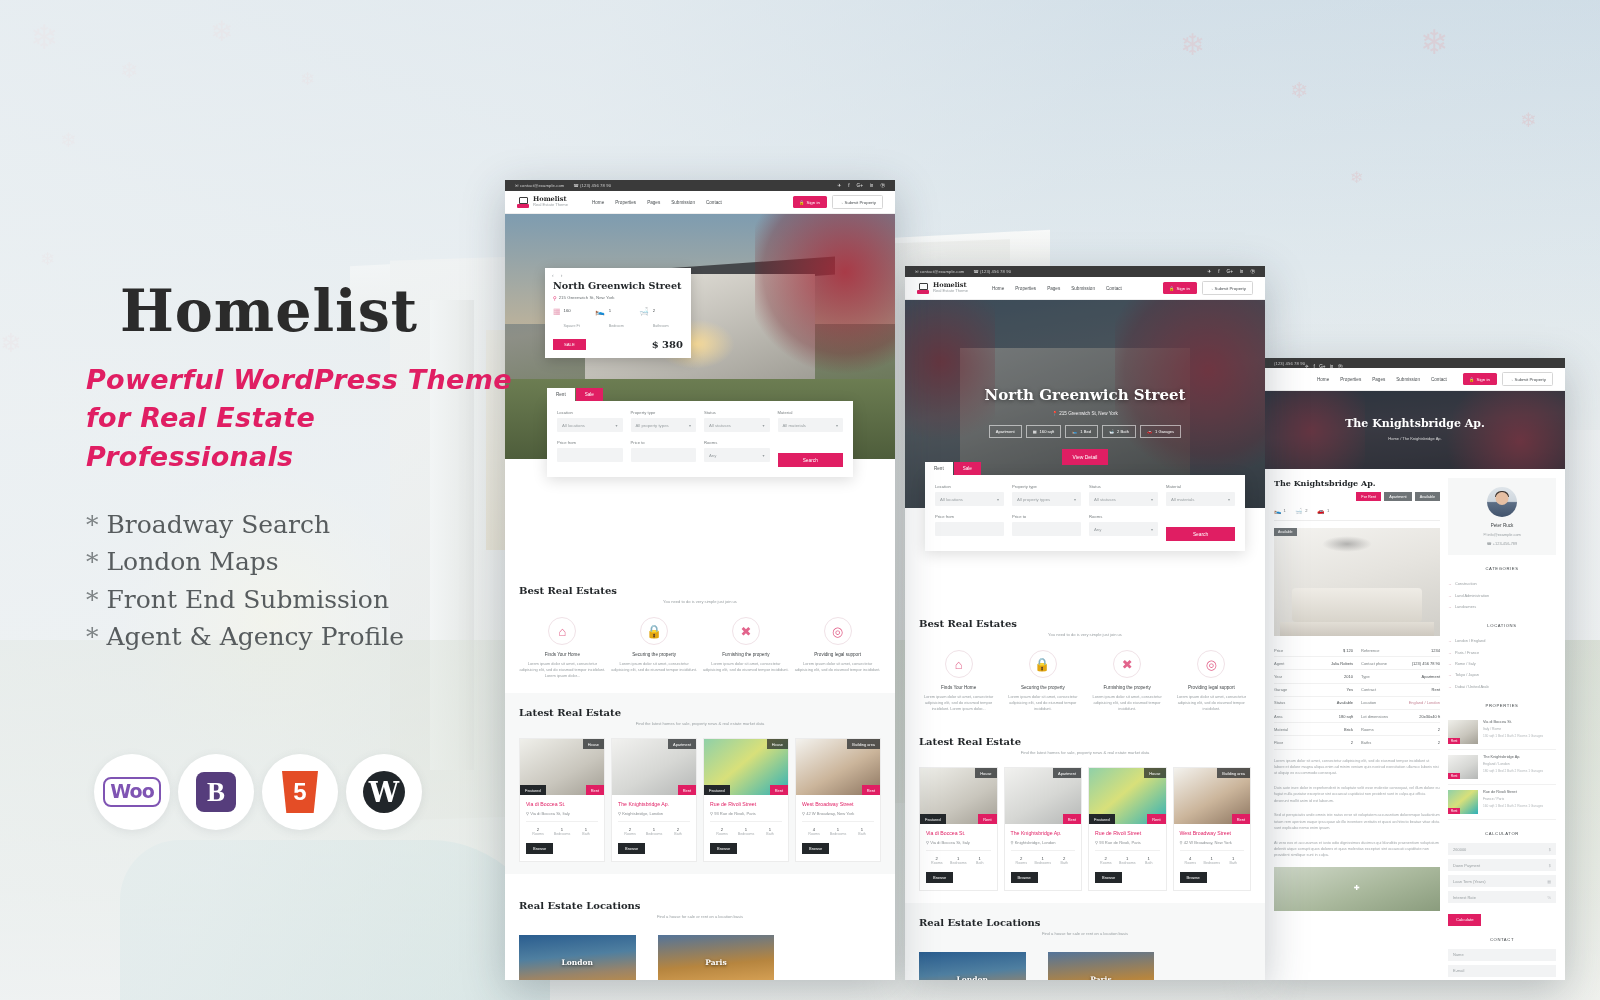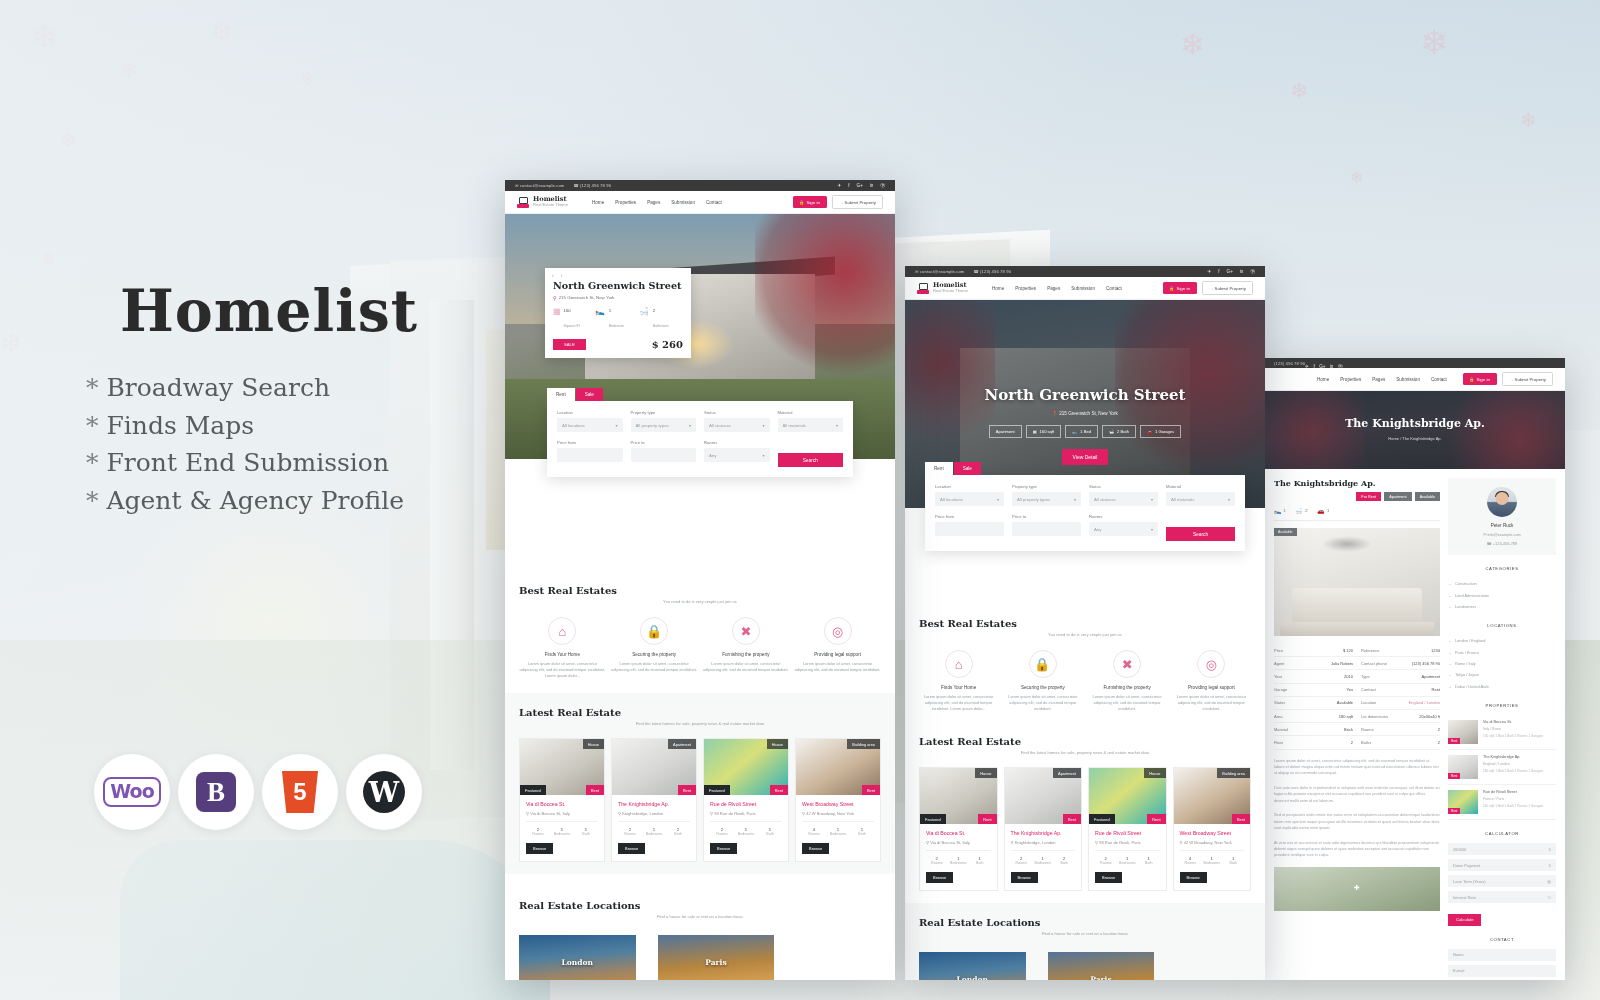--- a/index.html
+++ b/index.html
@@ -292,23 +292,27 @@
     <div class="leaf" style="left:1520px;top:110px;font-size:20px;">❄</div>
     <div class="leaf" style="left:1350px;top:170px;font-size:16px;">❄</div>
     <div class="leaf" style="left:0px;top:330px;font-size:26px;">❄</div>
     <div class="leaf" style="left:40px;top:250px;font-size:18px;">❄</div>
   </div>
   <div class="bg-haze"></div>
 </div>
 
 <div class="promo">
   <h1>Homelist</h1>
+  <div class="tag">
+    <div>Powerful WordPress Theme</div>
+    <div>for Real Estate Professionals</div>
+  </div>
   <ul class="features">
     <li><span class="ast">*</span><span>Broadway Search</span></li>
-    <li><span class="ast">*</span><span>Finds Maps</span></li>
+    <li><span class="ast">*</span><span>London Maps</span></li>
     <li><span class="ast">*</span><span>Front End Submission</span></li>
     <li><span class="ast">*</span><span>Agent &amp; Agency Profile</span></li>
   </ul>
 </div>
 
 <div class="badges">
   <div class="badge">
     <span class="b-woo">Woo</span>
   </div>
   <div class="badge">
@@ -893,21 +897,21 @@
           <span class="si">🛌</span>
           <span><span class="sv" style="display:block">1</span><span class="sl">Bedroom</span></span>
         </div>
         <div class="spec">
           <span class="si">🛁</span>
           <span><span class="sv" style="display:block">2</span><span class="sl">Bathroom</span></span>
         </div>
       </div>
       <div class="pcard-foot">
         <span class="sale">SALE</span>
-        <span class="price">$ 260</span>
+        <span class="price">$ 380</span>
       </div>
     </div>
   </div>
   <div class="sform">
     <div class="sf-tabs">
       <span class="sf-tab">Rent</span>
       <span class="sf-tab on">Sale</span>
     </div>
     <div class="sf-body">
       <div class="sf-row">

